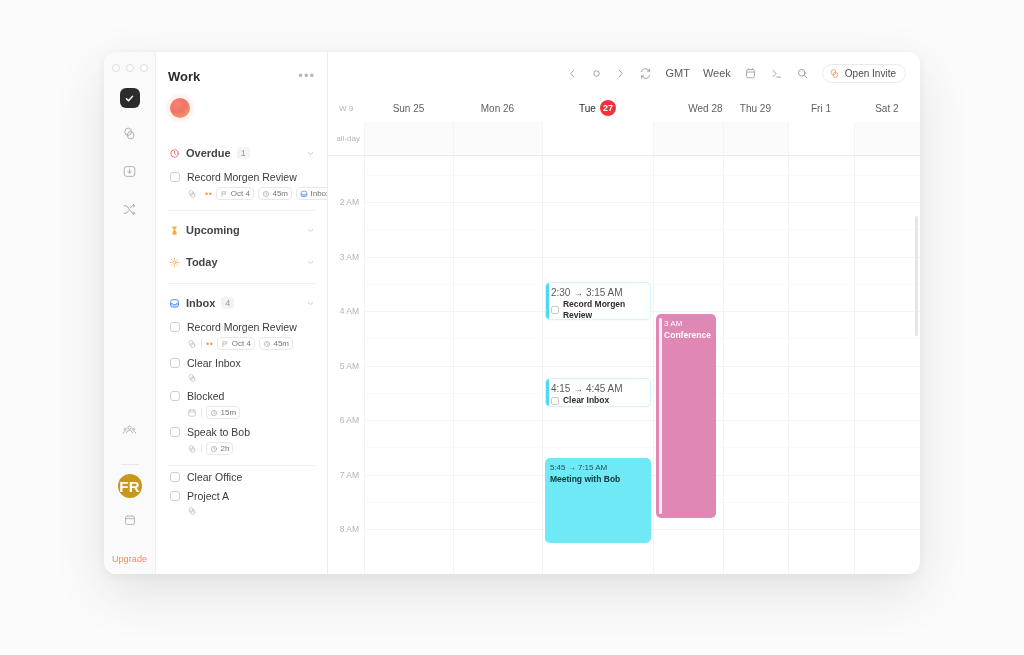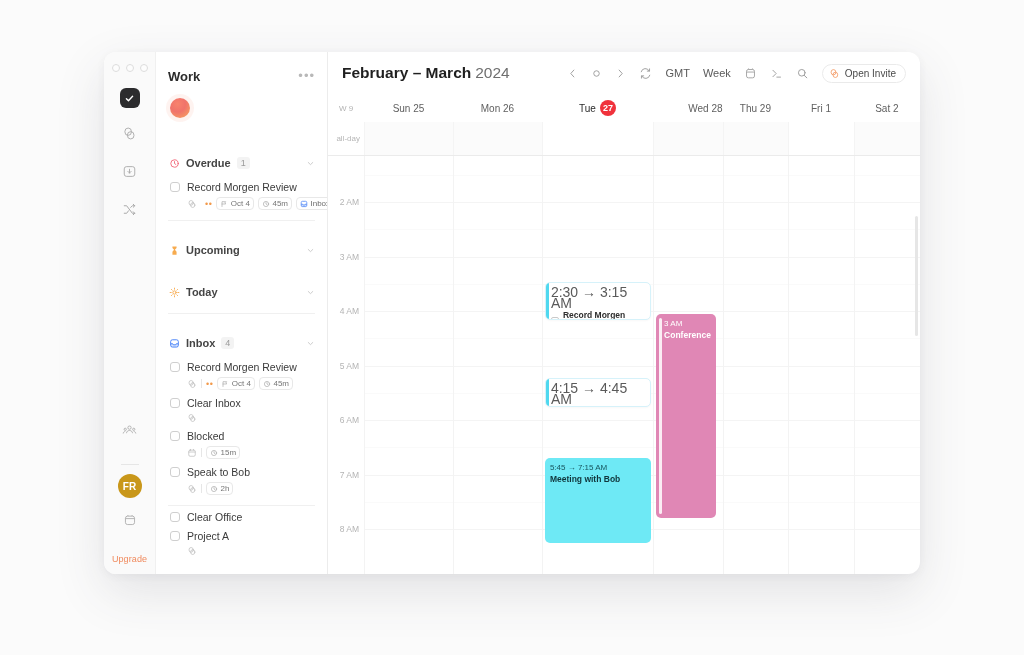--- a/index.html
+++ b/index.html
@@ -47,21 +47,21 @@
     border-radius: 6px; width: 20px; height: 20px;
   }
   .rail-bottom {
     position: absolute; bottom: 10px; left: 0; width: 100%;
     display: flex; flex-direction: column; align-items: center; gap: 9px;
   }
   .rail-divider { width: 18px; height: 1px; background: #e6e6e6; }
   #avatar {
     width: 24px; height: 24px; border-radius: 50%;
     background: #c9971a; color: #fff;
-    font-size: 10px; font-weight: bold;
+    font-size: 15px; font-weight: bold;
     display: flex; align-items: center; justify-content: center;
     letter-spacing: .2px;
   }
   #upgrade-link { font-size: 9px; color: #f08a5d; letter-spacing: .1px; }
 
   
   #tasks-panel {
     width: 172px; flex: 0 0 172px;
     background: #ffffff;
     border-right: 1px solid #ececec;
@@ -78,21 +78,21 @@
   #project-dot-row { padding: 6px 0 16px 2px; }
   #project-dot {
     width: 20px; height: 20px; border-radius: 50%;
     background: radial-gradient(circle at 38% 30%, #f8836d 0%, #f0736b 42%, #f7a85f 100%);
     box-shadow: 0 0 0 4px rgba(244,160,140,0.13);
   }
   .group-sep { height: 1px; background: #f0f0f0; margin: 8px 0 0 0; }
   .group-head {
     display: flex; align-items: center; gap: 6px;
     height: 26px; font-size: 11px; color: #5a5a5a;
-    margin-top: 16px;
+    margin-top: 6px;
   }
   .group-head .g-label { font-weight: bold; color: #444; }
   .group-count {
     font-size: 9px; color: #9a9a9a; background: #f3f3f3;
     border-radius: 3px; padding: 0px 4px; line-height: 12px;
   }
   .group-chevron { margin-left: auto; color: #c2c2c2; font-size: 9px; }
   .g-icon { width: 12px; height: 12px; display:flex; align-items:center; justify-content:center; }
 
   .task-row { padding: 5px 0 2px 2px; }
@@ -174,21 +174,21 @@
     padding: 4px 5px; font-size: 8.5px; line-height: 11px;
   }
   .event.task-ev {
     background: #ffffff; border: 1px solid #d6f2fa;
     box-shadow: 0 1px 2px rgba(0,0,0,0.03);
   }
   .event.task-ev::before {
     content: ""; position: absolute; left: 0; top: 0; bottom: 0; width: 3px;
     background: #4fd8ef;
   }
-  .ev-time { color: #5a5a5a; font-size: 14px; }
+  .ev-time { color: #5a5a5a; font-size: 10px; }
   .ev-titleline { display: flex; align-items: center; gap: 4px; margin-top: 1px; }
   .ev-check {
     width: 8px; height: 8px; flex: 0 0 8px;
     border: 1px solid #c9c9c9; border-radius: 2px; background: #fff;
   }
   .ev-title { font-size: 8.5px; font-weight: bold; color: #2e2e2e; }
   .event.cyan {
     background: #6ee9f5; border: none;
   }
   .event.cyan .ev-time { color: #17555e; font-size: 8px; }
@@ -506,23 +506,20 @@
               </svg>
             </span>
           </div>
         </div>
       </div>
   </div>
 
   <div id="calendar">
 
     <div id="cal-topbar">
-      <div id="cal-title">
-        <span class="mon">February – March</span><span class="yr">2024</span>
-      </div>
       <div id="cal-tools">
         <div class="tool">
           <svg width="11" height="11" viewBox="0 0 16 16" fill="none" stroke="#9d9d9d" stroke-width="1.4" stroke-linecap="round">
               <path d="M10 3L5.5 8 10 13"></path>
             </svg>
         </div>
         <div class="tool">
           <svg width="11" height="11" viewBox="0 0 16 16" fill="none" stroke="#9d9d9d" stroke-width="1.4">
               <circle cx="8" cy="8" r="4"></circle>
             </svg>

